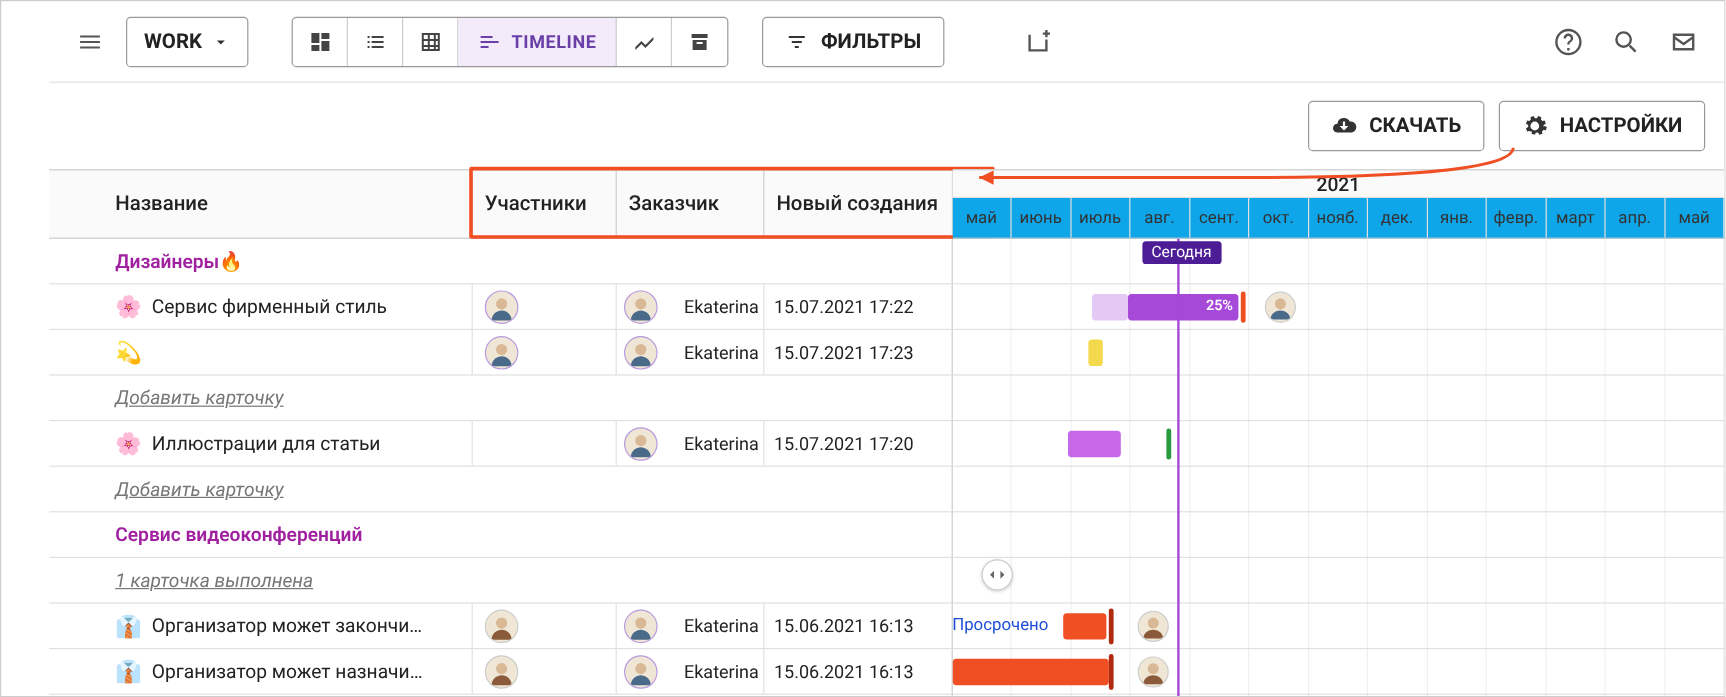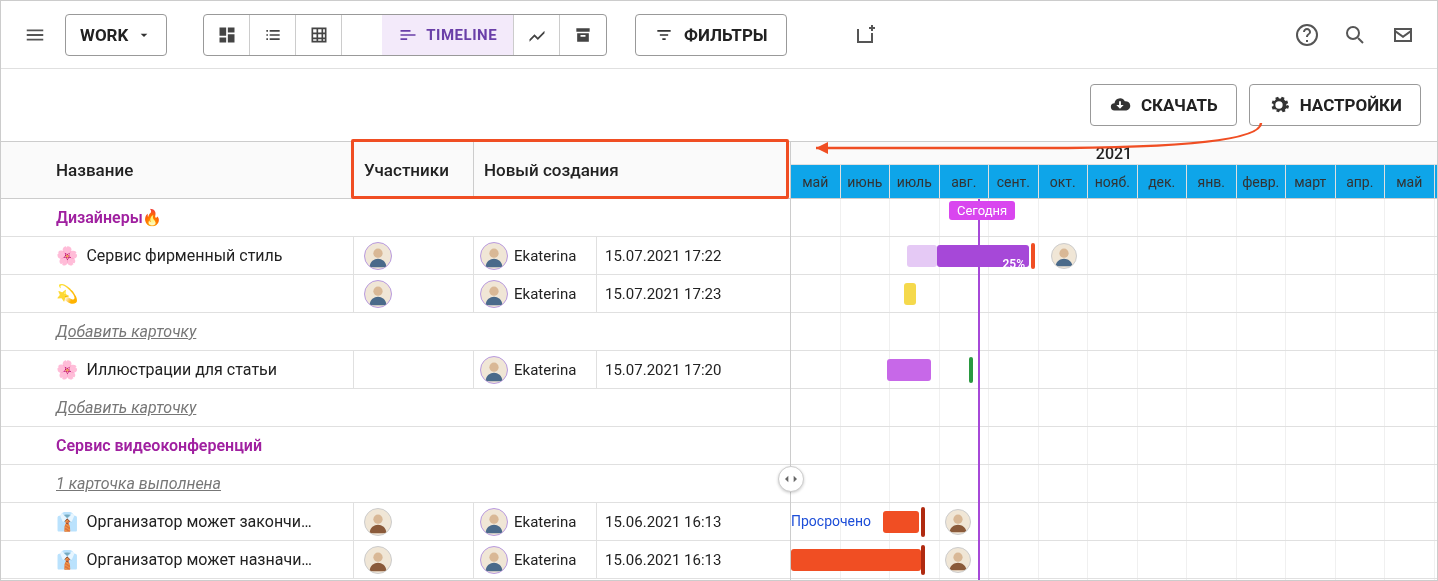--- a/index.html
+++ b/index.html
@@ -1,27 +1,27 @@
 <!DOCTYPE html>
 <html><head>
 <meta charset="utf-8">
 <style>
   * { box-sizing: border-box; margin: 0; padding: 0; }
   html, body { width: 1438px; height: 581px; font-family: -apple-system, BlinkMacSystemFont, "Segoe UI", Roboto, Arial, sans-serif; font-size: 14px; color: #222; background: #fff; overflow: hidden; }
-  .app { width: 100%; height: 100%; border: 1px solid #ccc; display: flex; flex-direction: column; position: relative; }
+  .app { width: 100%; height: 100%; border: 1px solid #ccc; display: flex; flex-direction: column; position: relative; padding-left: 40px; }
   
   .top-toolbar { height: 68px; display: flex; align-items: center; padding: 0 12px; border-bottom: 1px solid #e0e0e0; gap: 8px; }
   .icon-btn { width: 44px; height: 44px; display: flex; align-items: center; justify-content: center; cursor: pointer; color: #444; border-radius: 4px; }
   .hamburger { font-size: 22px; }
   .project-selector { height: 42px; border: 1.5px solid #999; border-radius: 4px; display: flex; align-items: center; padding: 0 14px; gap: 8px; font-weight: 700; font-size: 17px; cursor: pointer; }
   .view-group { display: flex; border: 1.5px solid #999; border-radius: 4px; overflow: hidden; height: 42px; }
   .view-group .vbtn { width: 46px; display: flex; align-items: center; justify-content: center; border-right: 1px solid #ccc; cursor: pointer; }
   .view-group .vbtn:last-child { border-right: none; }
   .view-group .vbtn.wide { width: auto; padding: 0 16px; gap: 8px; font-weight: 700; font-size: 15px; letter-spacing: .5px; }
-  .view-group .vbtn.active { background: #f3eafa; color: #6a3fa8; margin-left: 40px; }
+  .view-group .vbtn.active { background: #f3eafa; color: #6a3fa8; }
   .btn-outlined { height: 42px; border: 1.5px solid #999; border-radius: 4px; display: flex; align-items: center; padding: 0 18px; gap: 10px; font-weight: 700; font-size: 17px; cursor: pointer; background: #fff; }
   .flex-spacer { flex: 1; }
   .top-right-icons { display: flex; gap: 4px; }
   
   .sub-toolbar { height: 72px; display: flex; align-items: center; justify-content: flex-end; padding: 0 16px; gap: 12px; position: relative; }
   
   .annotation-arrow { position: absolute; top: 122px; left: 800px; width: 470px; height: 40px; pointer-events: none; z-index: 50; }
   
   .gantt-wrap { flex: 1; display: flex; position: relative; }
   .left-pane { width: 790px; display: flex; flex-direction: column; border-right: 1px solid #ccc; }
@@ -30,38 +30,38 @@
   .col-part-hdr { width: 120px; display: flex; align-items: center; padding-left: 10px; border-right: 1px solid #ccc; }
   .col-cust-hdr { width: 123px; display: flex; align-items: center; padding-left: 10px; border-right: 1px solid #ccc; }
   .col-date-hdr { flex: 1; display: flex; align-items: center; padding-left: 10px; }
   .highlight-box { position: absolute; border: 3px solid #f04e23; border-radius: 2px; pointer-events: none; }
   .rows-container { flex: 1; }
   .data-row { height: 38px; display: flex; align-items: center; border-bottom: 1px solid #e0e0e0; font-size: 16px; }
   .data-row.section { font-weight: 600; color: #a020a0; padding-left: 55px; }
   .data-row.link-row { color: #777; font-style: italic; text-decoration: underline; padding-left: 55px; cursor: pointer; }
   .data-row .col-name { width: 353px; display: flex; align-items: center; padding-left: 55px; gap: 8px; border-right: 1px solid #e0e0e0; height: 100%; overflow: hidden; white-space: nowrap; text-overflow: ellipsis; }
   .data-row .col-part { width: 120px; display: flex; align-items: center; padding-left: 10px; border-right: 1px solid #e0e0e0; height: 100%; }
-  .data-row .col-cust { width: 123px; display: flex; align-items: center; padding-left: 6px; gap: 6px; border-right: 1px solid #e0e0e0; height: 100%; font-size: 15px; }
+  .data-row .col-cust { width: 123px; display: flex; align-items: center; padding-left: 6px; gap: 22px; border-right: 1px solid #e0e0e0; height: 100%; font-size: 15px; }
   .data-row .col-date { flex: 1; display: flex; align-items: center; padding-left: 8px; height: 100%; font-size: 15px; }
   .avatar { width: 28px; height: 28px; border-radius: 50%; border: 1.5px solid #b89adf; background: #f0e6d6; display: flex; align-items: center; justify-content: center; overflow: hidden; }
   .avatar svg { width: 28px; height: 28px; }
   .emoji { font-size: 18px; }
   
   .right-pane { flex: 1; display: flex; flex-direction: column; position: relative; }
   .year-row { height: 24px; border-top: 1px solid #ccc; border-bottom: 1px solid #e0e0e0; background: #fafafa; display: flex; align-items: center; justify-content: center; font-size: 16px; font-weight: 500; }
   .months-row { height: 34px; border-bottom: 1px solid #ccc; background: #0ea5e9; display: flex; }
   .month-cell { flex: 0 0 49.5px; border-right: 1px solid #e0e0e0; display: flex; align-items: center; justify-content: center; font-size: 14px; color: #333; }
   .gantt-body { flex: 1; position: relative; }
   .gantt-row { height: 38px; border-bottom: 1px solid #e0e0e0; position: relative; }
   .gantt-grid { position: absolute; inset: 0; display: flex; pointer-events: none; }
   .gantt-grid .gcol { flex: 0 0 49.5px; border-right: 1px solid #f0f0f0; }
   .today-line { position: absolute; top: 0; bottom: 0; width: 2px; background: #a648d8; z-index: 5; }
-  .today-badge { position: absolute; top: 2px; background: #d946ef; color: #fff; font-size: 13px; padding: 2px 8px; border-radius: 3px; z-index: 6; white-space: nowrap; }
+  .today-badge { position: absolute; top: 2px; background: #4c1d95; color: #fff; font-size: 13px; padding: 2px 8px; border-radius: 3px; z-index: 6; white-space: nowrap; }
   .bar { position: absolute; height: 22px; top: 8px; border-radius: 3px; }
-  .bar .pct { position: absolute; right: 4px; top: 12px; color: #fff; font-size: 12px; font-weight: 600; }
+  .bar .pct { position: absolute; right: 4px; top: 2px; color: #fff; font-size: 12px; font-weight: 600; }
   .bar-deadline { position: absolute; top: 6px; width: 4px; height: 26px; border-radius: 2px; }
   .small-avatar { position: absolute; top: 6px; width: 26px; height: 26px; border-radius: 50%; border: 1.5px solid #ccc; background: #f0e6d6; display:flex; align-items:center; justify-content:center; overflow:hidden;}
   .overdue-label { position: absolute; top: 10px; color: #1d4ed8; font-size: 14px; font-weight: 400; }
   .resize-handle { position: absolute; width: 26px; height: 26px; border-radius: 50%; background: #fff; border: 1px solid #ccc; display: flex; align-items: center; justify-content: center; cursor: ew-resize; z-index: 10; box-shadow: 0 1px 3px rgba(0,0,0,.2); }
   .ellip { overflow: hidden; white-space: nowrap; text-overflow: ellipsis; max-width: 260px; display: inline-block; }
 </style>
 </head>
 <body>
 
 <div class="app">
@@ -166,20 +166,21 @@
     <path d="M 460 0 Q 460 25 240 25 L 15 25" fill="none" stroke="#f04e23" stroke-width="2.5"></path>
     <path d="M 15 25 l 12 -6 v12 z" fill="#f04e23"></path>
   </svg>
 
   <div class="gantt-wrap">
 
     <div class="left-pane">
       <div class="headers-row" style="position:relative;">
         <div class="col-name-hdr">Название</div>
         <div class="col-part-hdr">Участники</div>
+        <div class="col-cust-hdr">Заказчик</div>
         <div class="col-date-hdr">Новый создания</div>
         <div class="highlight-box" style="left:350px; top:-3px; width:438px; height:60px;"></div>
       </div>
       <div class="rows-container">
 
         <div class="data-row section">
             <span>Дизайнеры🔥</span>
           </div>
 
         <div class="data-row">

